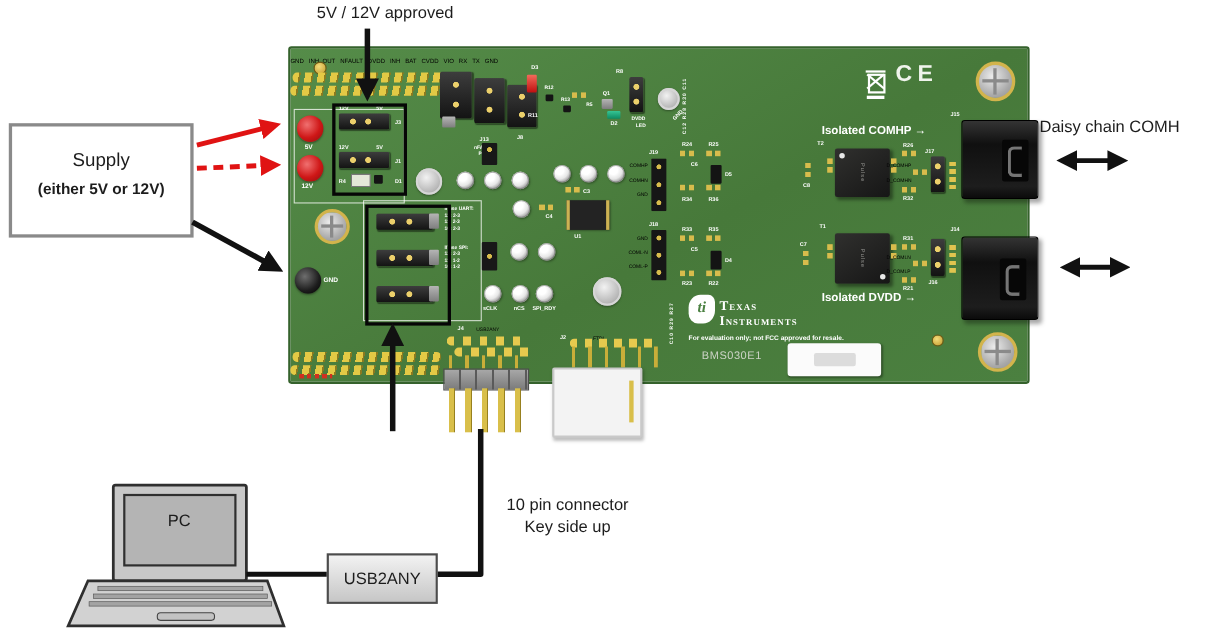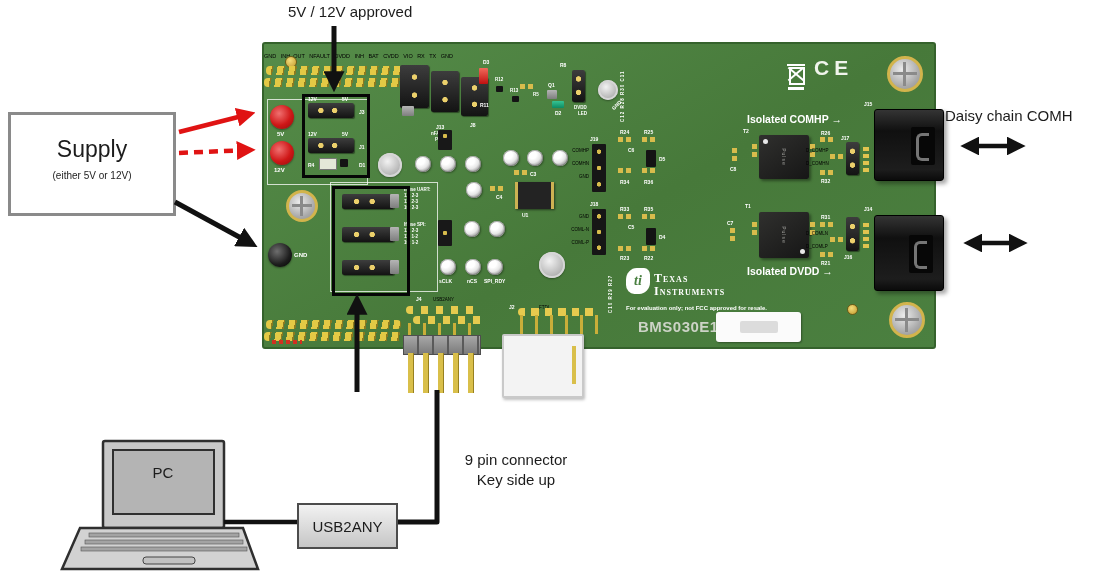--- a/index.html
+++ b/index.html
@@ -324,21 +324,21 @@
     </div>
     <span class="abs" style="left:483px;top:221px;font-size:10.5px;font-weight:bold;color:#fff;">Isolated DVDD →</span>
 
     
     <div class="abs" style="left:362px;top:224px;width:24px;height:26px;background:#fff;border-radius:45% 25% 45% 35%;display:flex;align-items:center;justify-content:center;">
       <span style="font-family:'Liberation Serif',serif;font-style:italic;font-weight:bold;font-size:14px;color:#4b8142;">ti</span>
     </div>
     <span class="abs brandserif" style="left:390px;top:227px;font-size:12px;letter-spacing:1px;">Texas</span>
     <span class="abs brandserif" style="left:390px;top:240px;font-size:12px;letter-spacing:1px;">Instruments</span>
     <span class="sk" style="left:362px;top:261px;font-size:6px;">For evaluation only; not FCC approved for resale.</span>
-    <span class="abs" style="left:374px;top:274px;font-size:15px;font-weight:bold;color:#ccd3c6;letter-spacing:.5px;">BMS030E1</span>
+    <span class="abs" style="left:374px;top:274px;font-size:10px;font-weight:normal;color:#ccd3c6;letter-spacing:.5px;">BMS030E1</span>
     <div class="sticker" style="left:452px;top:268px;width:85px;height:30px;">
       <span class="abs" style="left:24px;top:9px;width:38px;height:12px;background:#dcdcdc;border-radius:2px;"></span>
     </div>
 
     
     <span class="sk5" style="position:absolute;left:152px;top:252px;color:#fff;font-weight:bold;">J4</span>
     <span class="sk45" style="position:absolute;left:169px;top:253px;">USB2ANY</span>
     <div class="ballrow" style="left:142px;top:262px;width:72px;"></div>
     <div class="ballrow" style="left:149px;top:272px;width:72px;"></div>
     <div class="stems" style="left:144px;top:279px;width:72px;height:12px;"></div>
@@ -349,29 +349,29 @@
     <div class="ballrow6" style="left:254px;top:264px;width:80px;"></div>
     <div class="stems" style="left:256px;top:271px;width:78px;height:19px;"></div>
     <div class="abs" style="left:238px;top:290px;width:78px;height:60px;background:#f3f3f3;border:2px solid #c9c9c9;border-radius:2px;box-shadow:1px 2px 3px rgba(0,0,0,.25);">
       <span class="abs" style="left:68px;top:10px;width:4px;height:38px;background:#d9bf4a;"></span>
     </div>
   </div>
 
   <div class="note" style="left:288px;top:2px;">5V / 12V approved</div>
 
   <div class="box-supply">
-    <div style="font-size:23px;color:#1c1c1c;margin-top:21px;">Supply</div>
-    <div style="font-size:10px;color:#1c1c1c;margin-top:7px;">(either 5V or 12V)</div>
+    <div style="font-size:17px;color:#1c1c1c;margin-top:21px;">Supply</div>
+    <div style="font-size:14px;color:#1c1c1c;margin-top:7px;font-weight:bold;">(either 5V or 12V)</div>
   </div>
 
   <div class="note" style="left:945px;top:106px;">Daisy chain COMH</div>
 
 
   <div class="note" style="left:435px;top:450px;width:162px;text-align:center;">
-    <div>9 pin connector</div>
+    <div>10 pin connector</div>
     <div>Key side up</div>
   </div>
 
   <svg class="abs" style="left:55px;top:433px;" width="215" height="140" viewBox="0 0 215 140">
     <rect x="48" y="8" width="121" height="87" rx="2" fill="#c8c8c8" stroke="#2f2f2f" stroke-width="2.5"></rect>
     <rect x="58" y="17" width="101" height="64" fill="#b4b4b4" stroke="#2f2f2f" stroke-width="2"></rect>
     <text x="108" y="45" text-anchor="middle" font-size="15" fill="#1c1c1c" font-family="Liberation Sans, sans-serif">PC</text>
     <polygon points="25,95 188,95 203,136 7,136" fill="#d2d2d2" stroke="#2f2f2f" stroke-width="2.5"></polygon>
     <rect x="34" y="100" width="150" height="4" fill="#a3a3a3" stroke="#555" stroke-width=".6"></rect>
     <rect x="30" y="107" width="158" height="4" fill="#a3a3a3" stroke="#555" stroke-width=".6"></rect>

